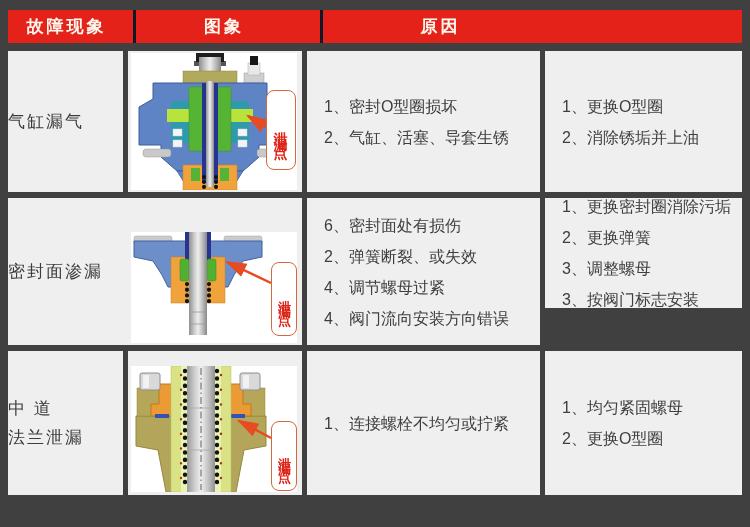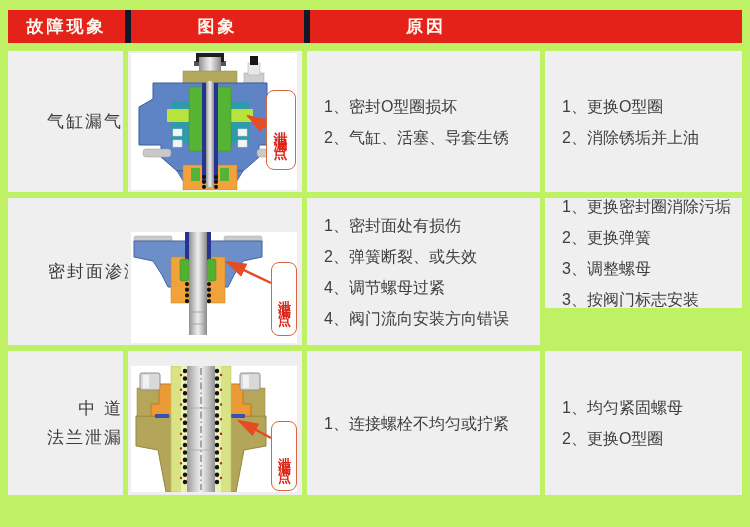--- a/index.html
+++ b/index.html
@@ -1,26 +1,26 @@
 <!DOCTYPE html>
 <html><head>
 <meta charset="utf-8">
 <style>
   html,body{margin:0;padding:0;background:#ffffff;}
-  .page{position:relative;width:750px;height:527px;background:#bef264;overflow:hidden;
+  .page{position:relative;width:750px;height:527px;background:#404040;overflow:hidden;
         font-family:"Liberation Sans",sans-serif;}
   
   .hdr{position:absolute;left:8px;top:10px;width:734px;height:33px;background:#e4221a;
        display:flex;align-items:stretch;}
   .hdr-cell{display:flex;align-items:center;justify-content:center;color:#fdf8ee;
             font-size:17px;font-weight:bold;letter-spacing:3px;box-sizing:border-box;}
-  .hdr-cell.b{border-left:6px solid #0f172a;}
+  .hdr-cell.b{border-left:3px solid #0f172a;margin-left:8px;}
   
   .cell{position:absolute;background:#efefef;box-sizing:border-box;}
-  .fault-cell{display:flex;flex-direction:column;align-items:flex-end;justify-content:center;
+  .fault-cell{display:flex;flex-direction:column;align-items:flex-start;justify-content:center;
               color:#3c3c3c;font-size:17px;letter-spacing:2px;line-height:29px;}
   .list-cell{display:flex;flex-direction:column;justify-content:center;gap:10px;
              padding-left:17px;color:#3e3e3e;font-size:16px;line-height:21px;}
   .img-area{position:absolute;background:#ffffff;}
   .img-area svg{position:absolute;left:0;top:0;}
   
   .leak-box{position:absolute;background:#ffffff;border:1.5px solid #d4683c;border-radius:8px;
             display:flex;align-items:center;justify-content:center;box-sizing:border-box;}
   .leak-box span{writing-mode:vertical-rl;text-orientation:upright;color:#dd2417;
                  font-weight:bold;font-size:14px;letter-spacing:7px;}
@@ -139,21 +139,21 @@
           <line x1="140" y1="51" x2="96" y2="30" stroke="#e64b22" stroke-width="2.4" marker-end="url(#ar2)"></line>
         </g>
       </svg>
       <div class="leak-box" style="left:140px;top:30px;width:26px;height:74px">
         <span style="font-size:13px;letter-spacing:6px">泄漏点</span>
       </div>
     </div>
   </div>
 
   <div class="cell list-cell" style="left:307px;top:198px;width:233px;height:147px">
-    <div>1、密封面处有损伤</div>
+    <div>6、密封面处有损伤</div>
     <div>2、弹簧断裂、或失效</div>
     <div>4、调节螺母过紧</div>
     <div>4、阀门流向安装方向错误</div>
   </div>
 
   <div class="cell list-cell" style="left:545px;top:198px;width:197px;height:110px">
     <div>1、更换密封圈消除污垢</div>
     <div>2、更换弹簧</div>
     <div>3、调整螺母</div>
     <div>3、按阀门标志安装</div>

